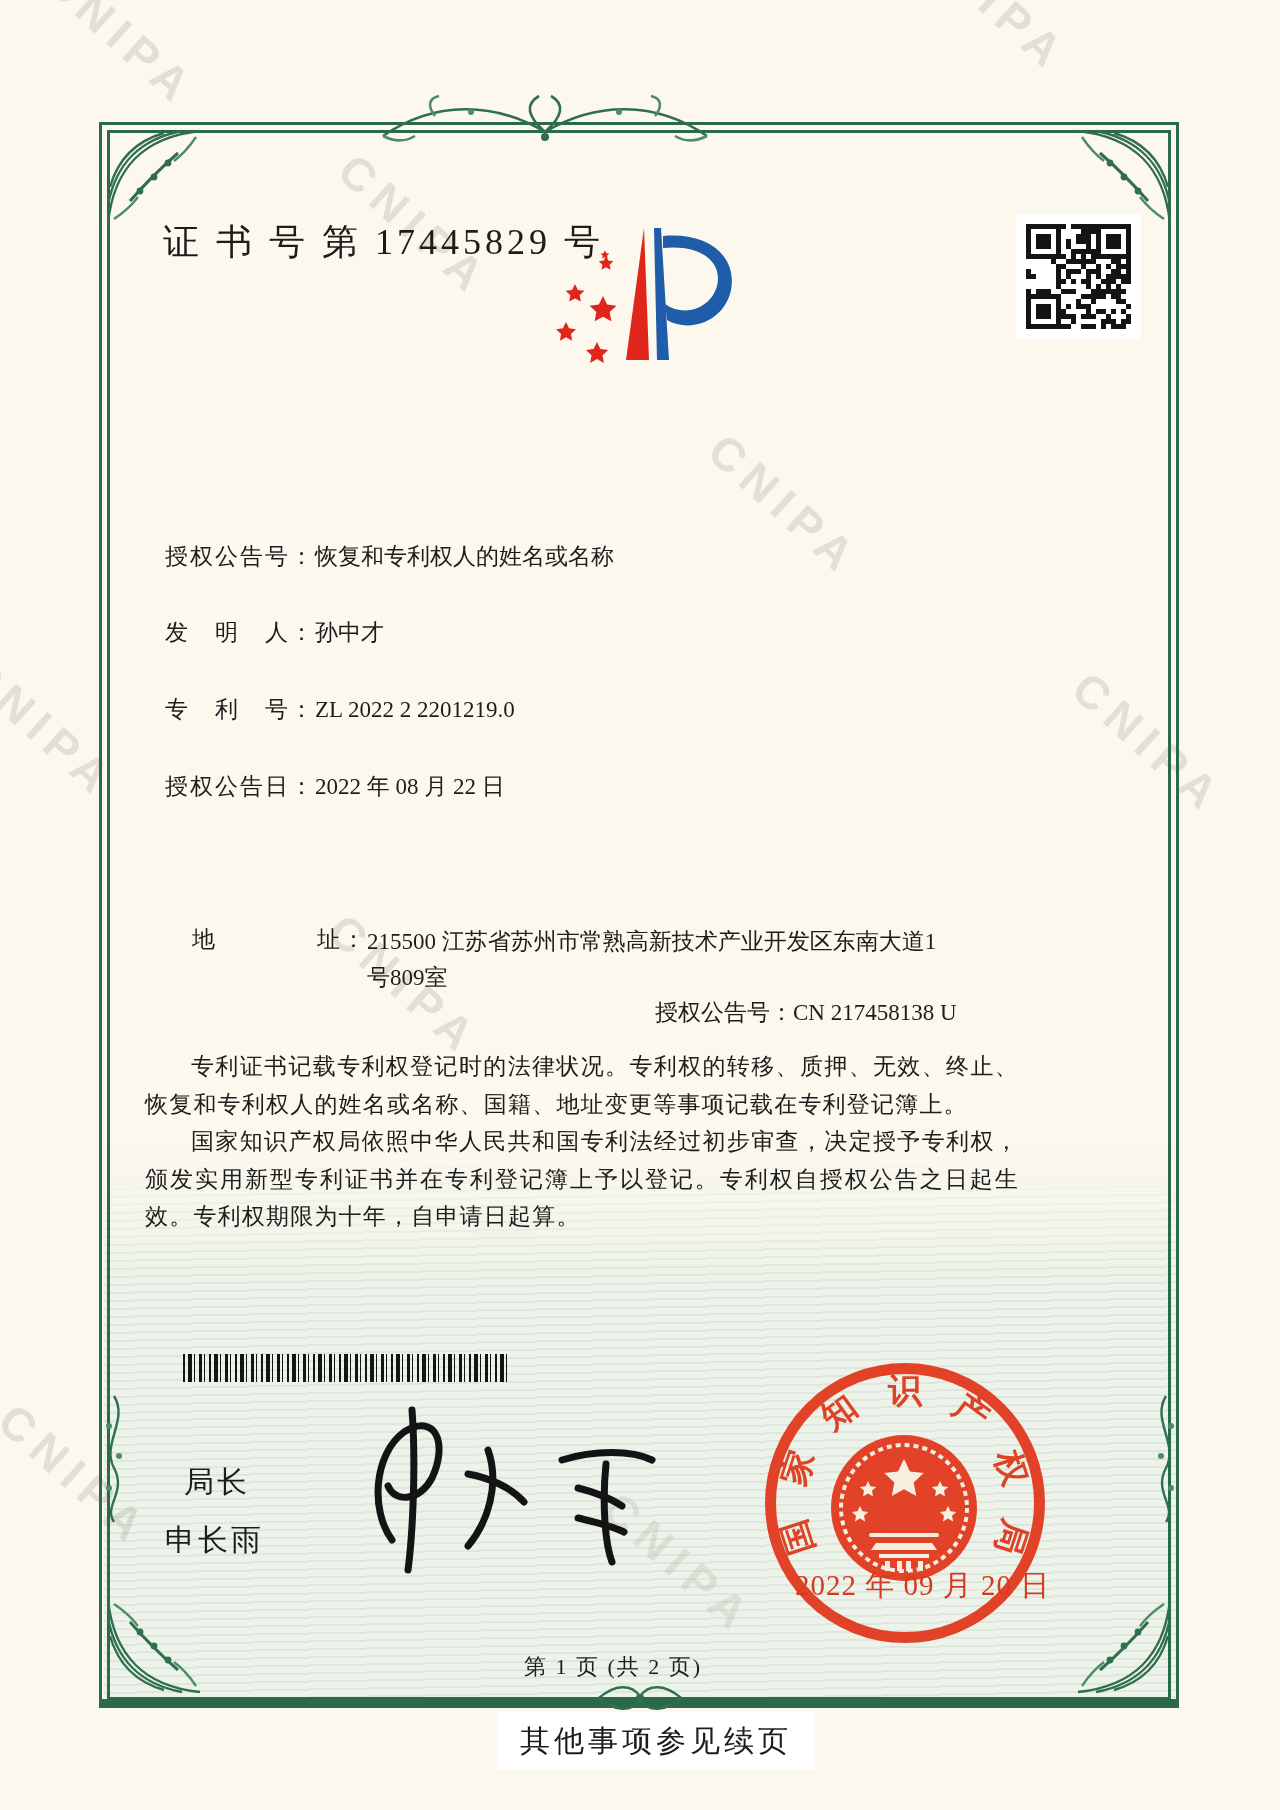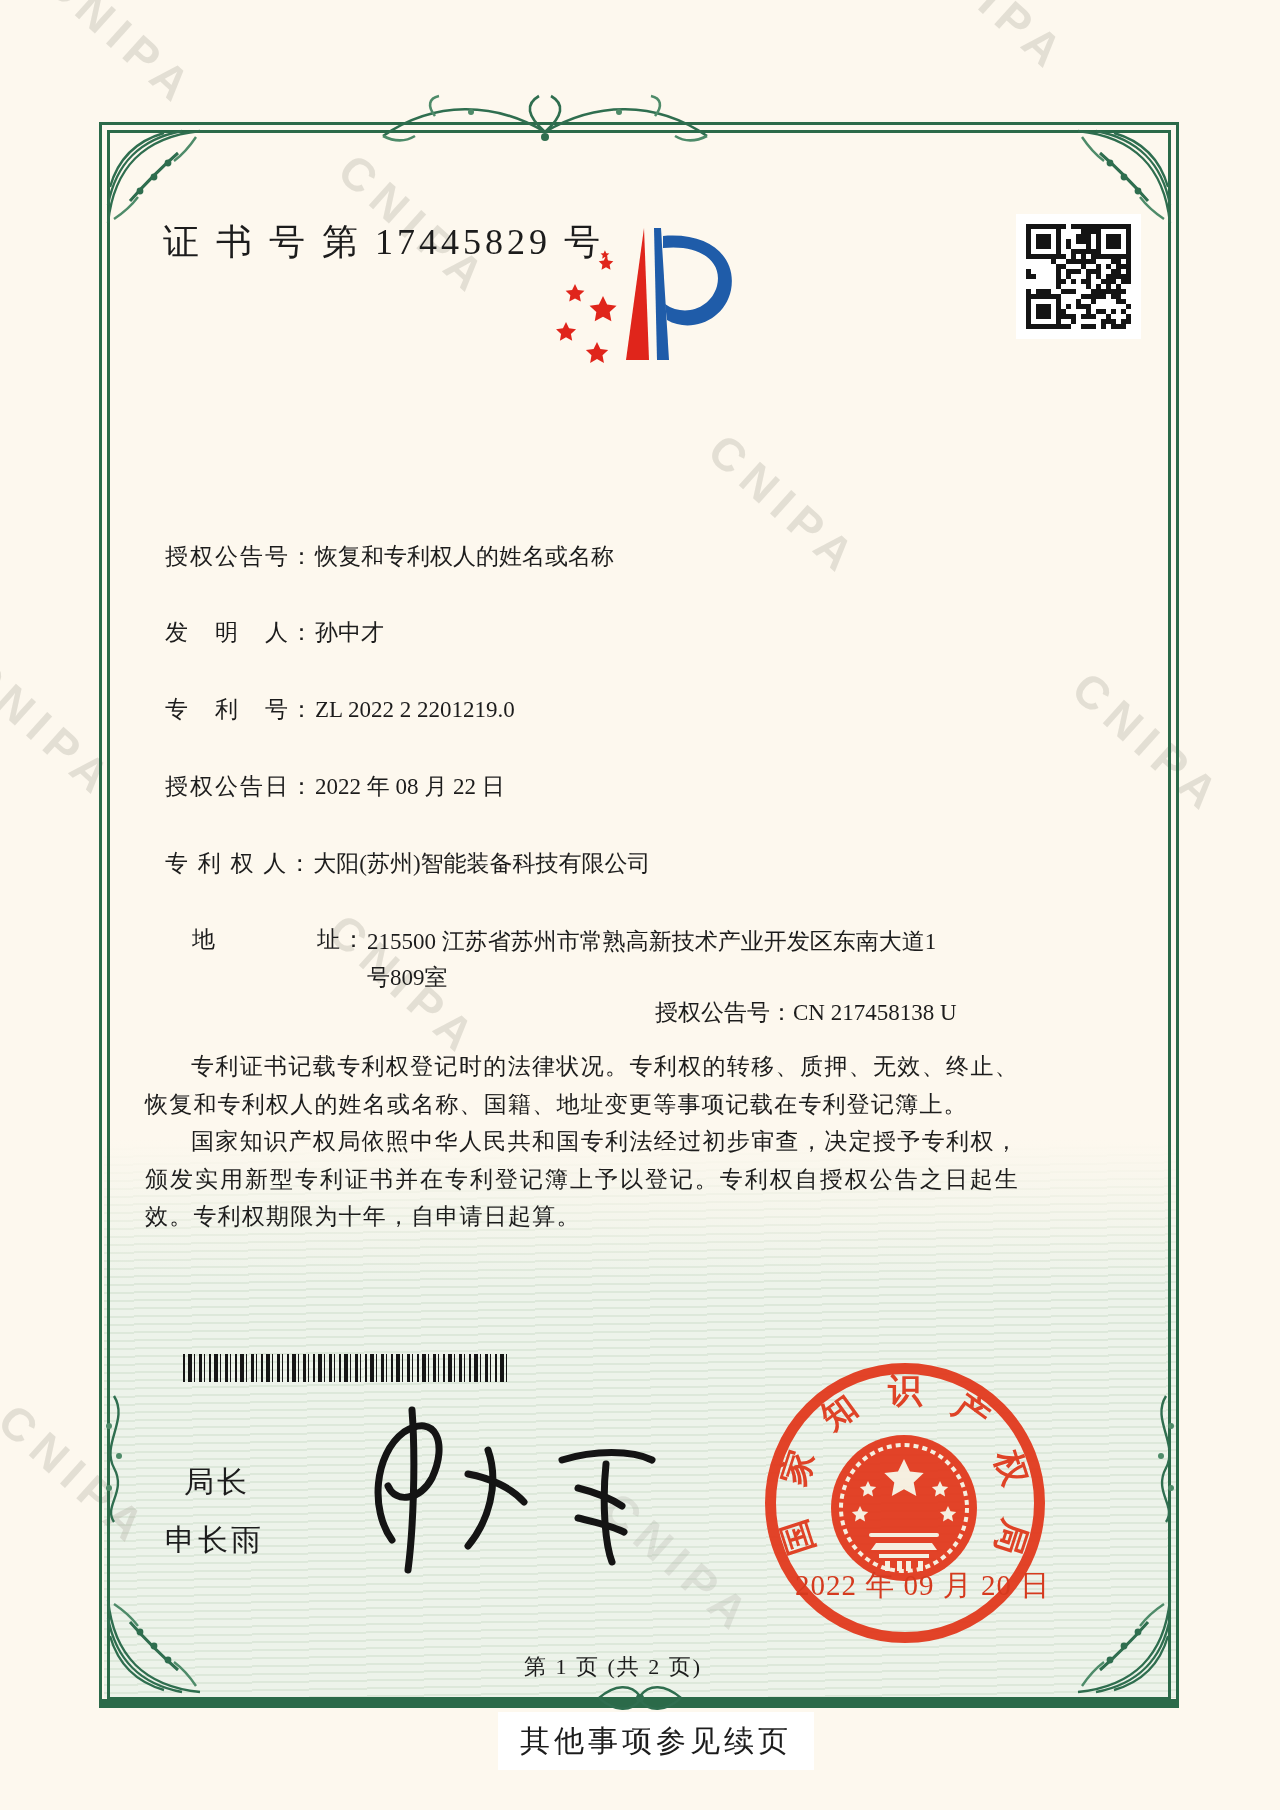--- a/index.html
+++ b/index.html
@@ -430,21 +430,20 @@
         <div class="qm" style="grid-area: 21 / 19;"></div>
         <div class="qm" style="grid-area: 21 / 20;"></div>
       </div>
   </div>
 
 
   <div class="row" style="top:541px;"><span class="lab">授权公告号：</span><span class="val">恢复和专利权人的姓名或名称</span></div>
   <div class="row" style="top:617px;"><span class="lab">发　明　人：</span><span class="val">孙中才</span></div>
   <div class="row" style="top:694px;"><span class="lab">专　利　号：</span><span class="val">ZL 2022 2 2201219.0</span></div>
   <div class="row" style="top:771px;"><span class="lab">授权公告日：</span><span class="val">2022 年 08 月 22 日</span></div>
-  <div class="row" style="top:848px;"><span class="lab">专 利 权 人：</span><span class="val">大阳(苏州)智能装备科技有限公司</span></div>
   <div class="row" style="top:924px; white-space:normal; display:flex;">
       <span class="lab" style="flex:0 0 auto;margin-left:27px;">地　　　　址：</span>
       <span class="val" style="line-height:36px;">215500  江苏省苏州市常熟高新技术产业开发区东南大道1
 号809室</span>
     </div>
   <div class="row2" style="left:655px; top:997px;"><span class="lab">授权公告号：</span><span class="val">CN 217458138 U</span></div>
 
   <div class="paras">
     <p>专利证书记载专利权登记时的法律状况。专利权的转移、质押、无效、终止、恢复和专利权人的姓名或名称、国籍、地址变更等事项记载在专利登记簿上。</p>
     <p>国家知识产权局依照中华人民共和国专利法经过初步审查，决定授予专利权，颁发实用新型专利证书并在专利登记簿上予以登记。专利权自授权公告之日起生效。专利权期限为十年，自申请日起算。</p>

